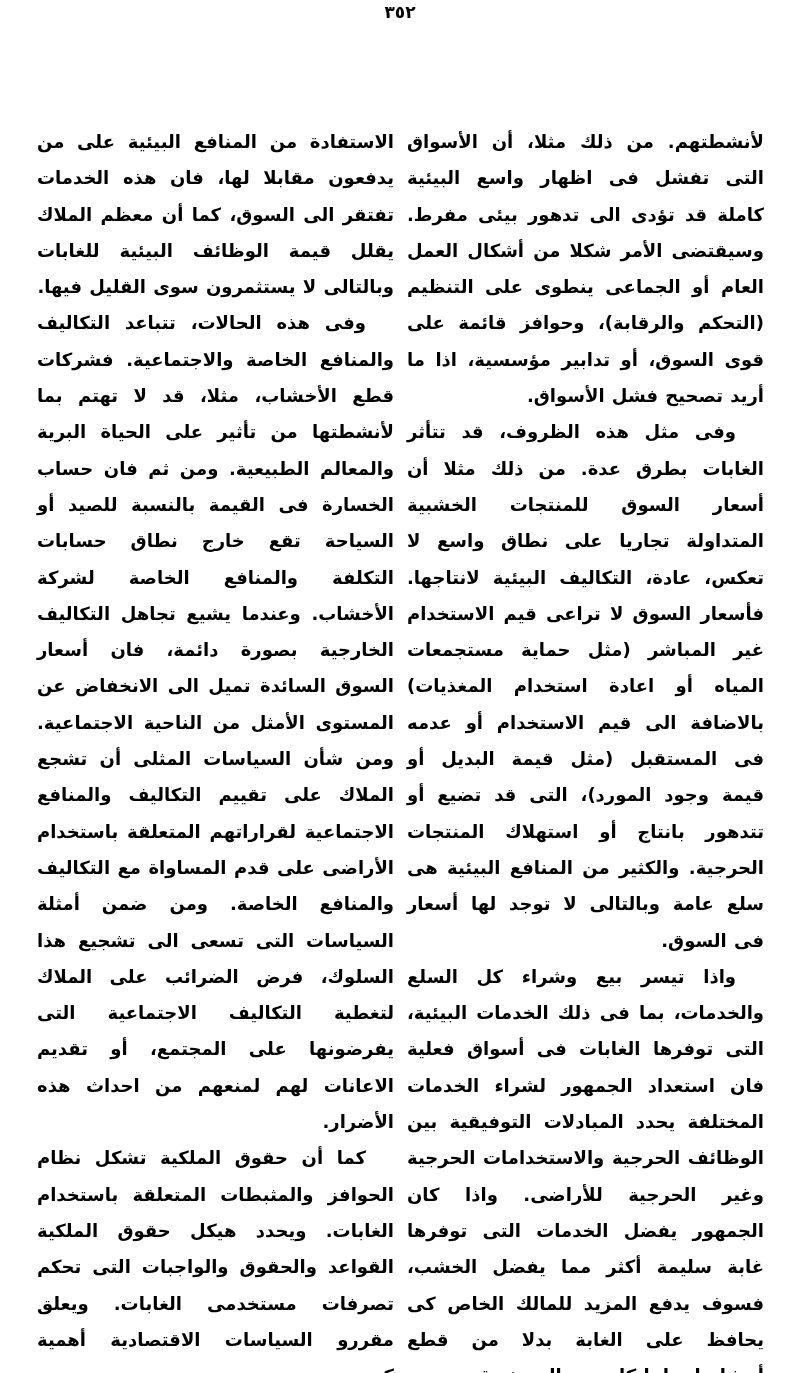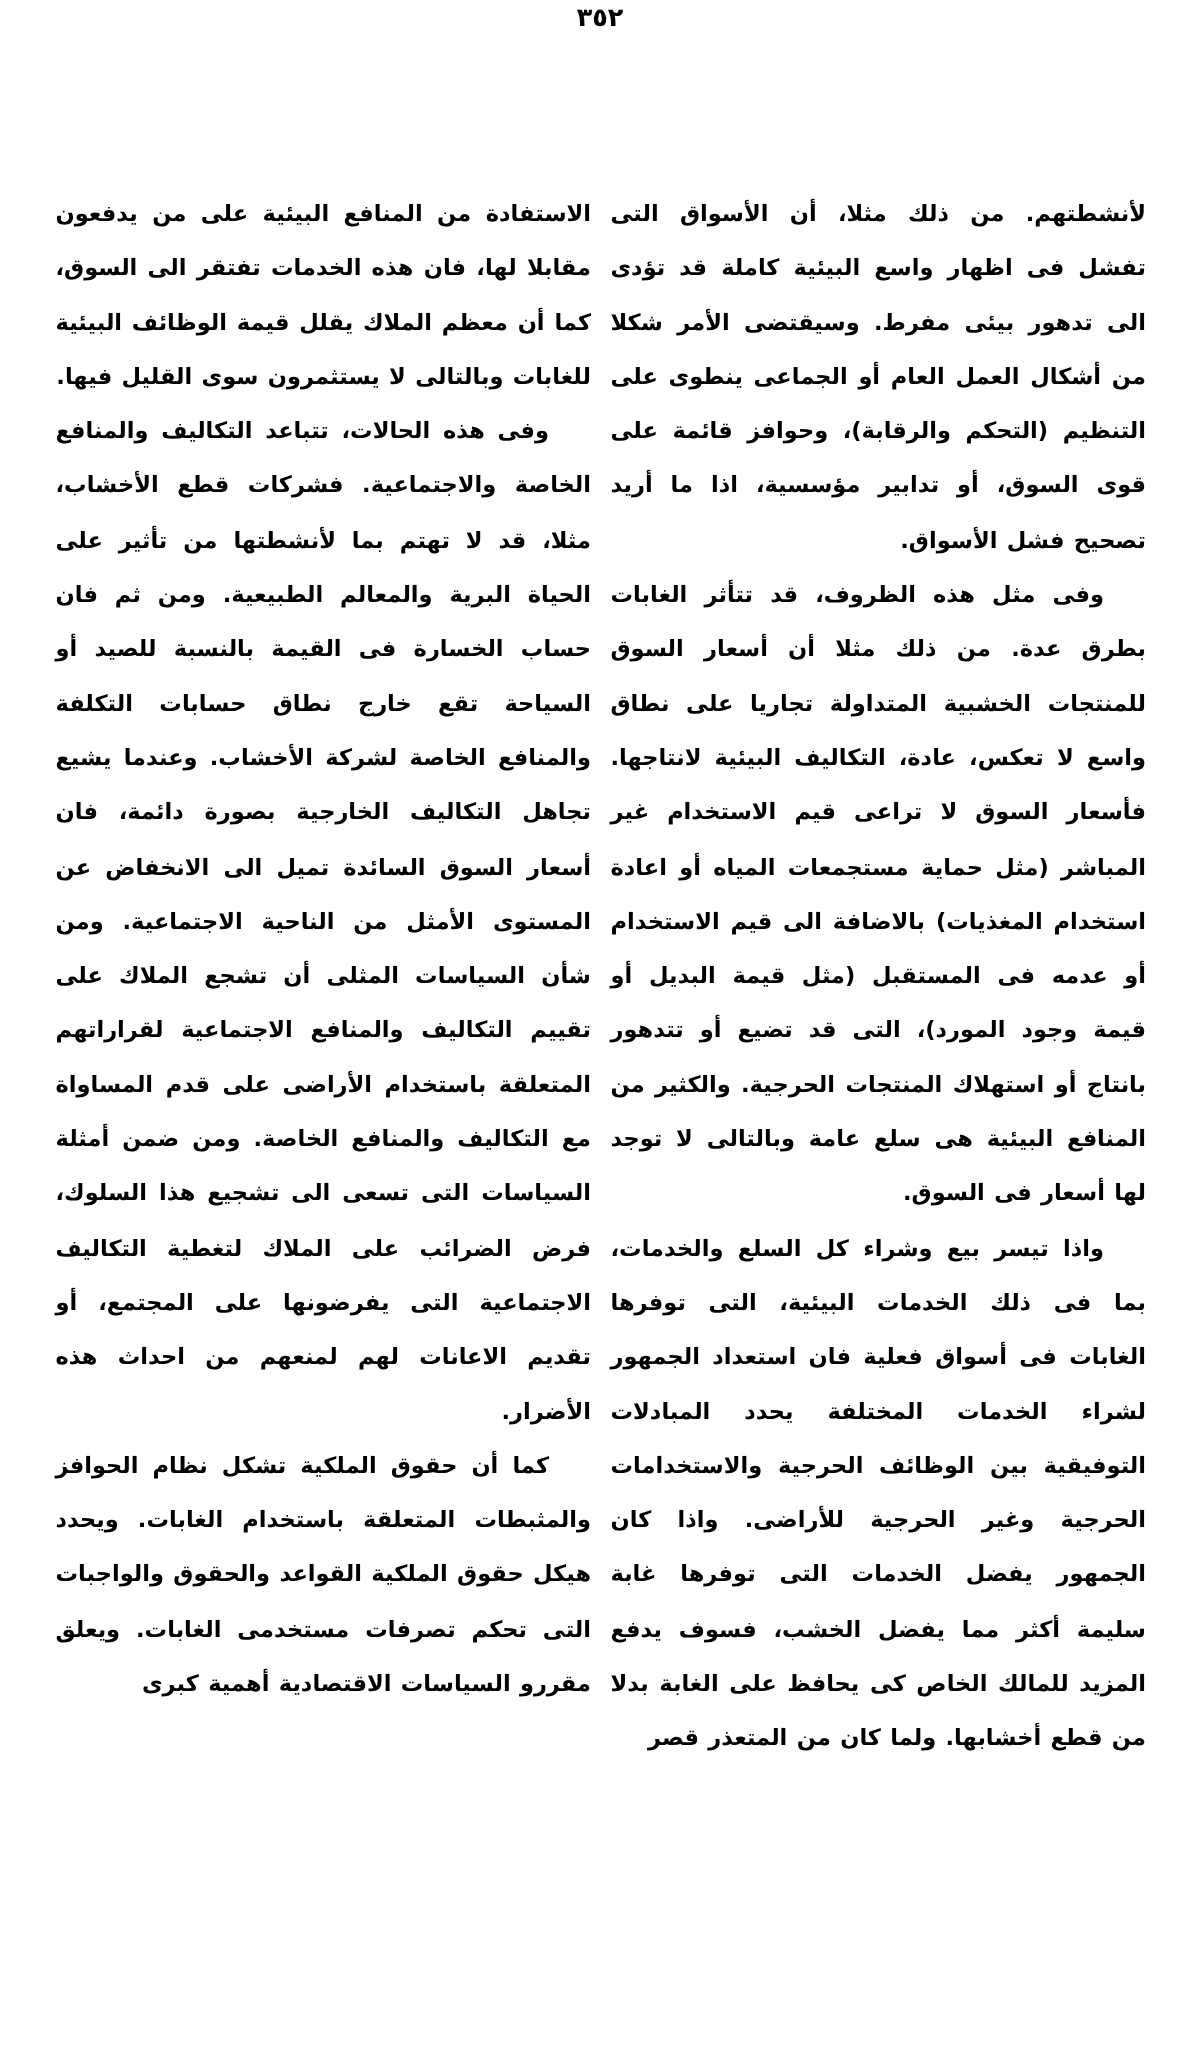--- a/index.html
+++ b/index.html
@@ -37,21 +37,21 @@
     gap: 13px;
     direction: rtl;
   }
   .column {
     width: 357px;
     flex: 0 0 357px;
   }
   .column p {
     margin: 0;
     padding: 0;
-    font-size: 15px;
+    font-size: 18px;
     font-weight: bold;
     line-height: 36.3px;
     direction: rtl;
     unicode-bidi: embed;
     text-align: justify;
     text-align-last: right;
     text-justify: inter-word;
     word-spacing: 1px;
   }
   .column p.indent {

